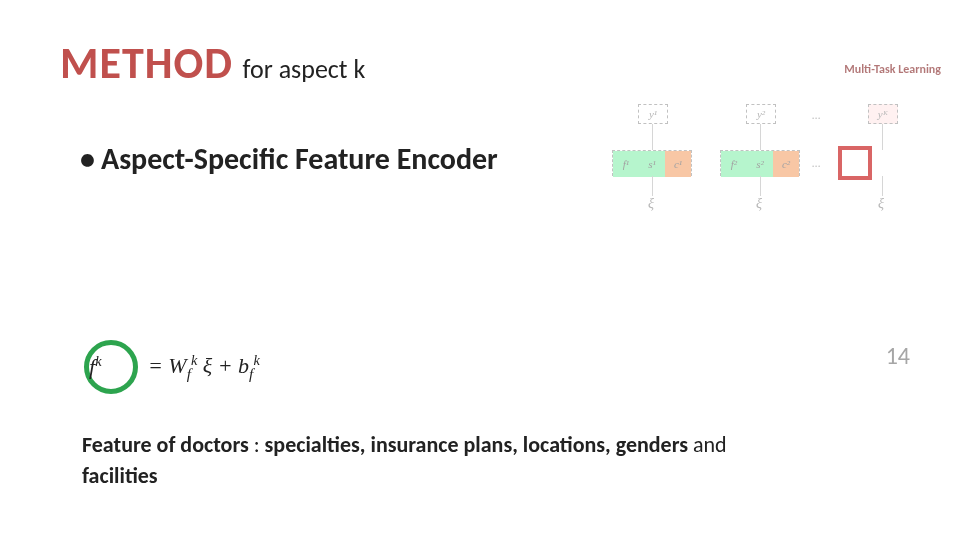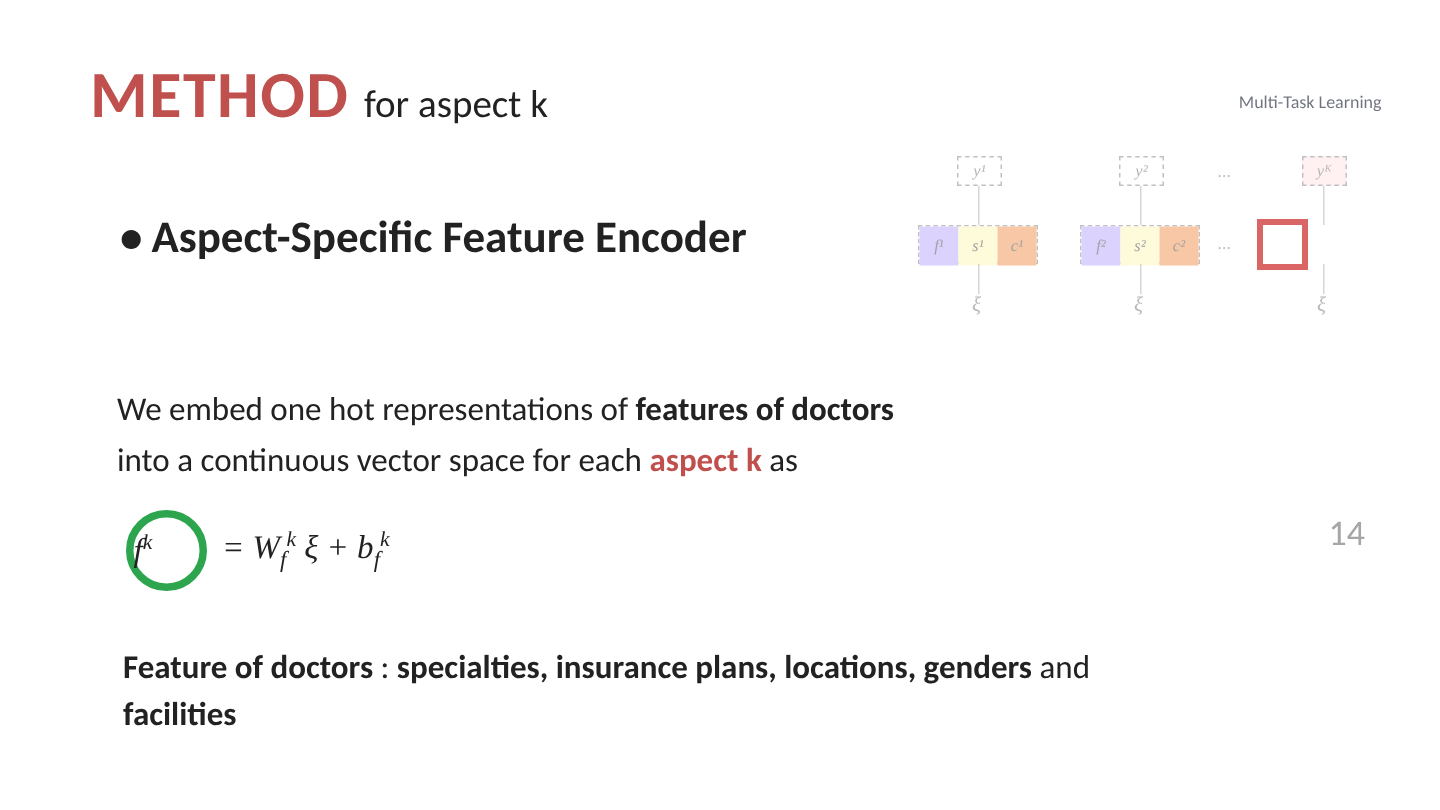--- a/index.html
+++ b/index.html
@@ -18,26 +18,26 @@
   .circle span { font-family: "Cambria Math", "Times New Roman", serif; font-style: italic; font-size: 22px; }
   .eqbody { font-family: "Cambria Math", "Times New Roman", serif; font-style: italic; font-size: 22px; }
   sup { font-size: 0.65em; }
   sub { font-size: 0.7em; }
   .feat { position: absolute; left: 82px; top: 430px; font-size: 22px; width: 780px; line-height: 1.4; }
   .feat .b { font-weight: 700; }
   .pagenum { position: absolute; right: 50px; bottom: 18px; font-size: 24px; color: #a6a6a6; font-weight: 400; text-align: right; }
 
   
   .diagram { position: absolute; right: 18px; top: 60px; width: 330px; height: 170px; opacity: 0.6; }
-  .mtl { position: absolute; right: 21px; top: 2px; font-size: 12px; color: #0f172a; }
+  .mtl { position: absolute; right: 1px; top: 2px; font-size: 12px; color: #7f1d1d; font-weight: bold; }
   .ybox { position: absolute; width: 30px; height: 20px; border: 1px dashed #999; background: #fff; font-size: 11px; font-style: italic; display:flex; align-items:center; justify-content:center; color:#888; font-family: "Cambria Math", serif; }
   .fscbox { position: absolute; height: 26px; display:flex; border:1px dashed #999; }
   .cell { width: 26px; height: 26px; font-size: 11px; font-style: italic; display:flex; align-items:center; justify-content:center; font-family:"Cambria Math", serif; color:#666; }
-  .f { background: #c4b5fd; }
-  .s { background: #fef9c3; }
+  .f { background: #86efac; }
+  .s { background: #86efac; }
   .c { background: #f4a26b; }
   .xi { position:absolute; font-family:"Cambria Math",serif; font-style:italic; font-size:14px; color:#888; }
   .rhl { background:#ffe9e9; }
   .redhl { position:absolute; border:4px solid #c00000; }
   .line { position:absolute; background:#bbb; width:1px; }
   .dots { position:absolute; font-size:12px; color:#999; }
 </style>
 </head>
 <body>
 
@@ -45,24 +45,20 @@
 
   <div class="title">
     <span class="method">METHOD</span>
     <span class="sub">for aspect k</span>
   </div>
 
   <div class="bullet">
     <span class="dot">•</span><span>Aspect-Specific Feature Encoder</span>
   </div>
 
-  <div class="desc">
-    <span>We embed one hot representations of </span><span class="bold">features of doctors</span><br>
-    <span>into a continuous vector space for each </span><span class="aspect">aspect k</span><span> as</span>
-  </div>
 
   <div class="eq">
     <div class="circle">
       <span><span>f</span><sup>k</sup></span>
     </div>
     <div class="eqbody">
       <span>= W</span><sub>f</sub><sup>k</sup>
       <span>ξ + b</span><sub>f</sub><sup>k</sup>
     </div>
   </div>

